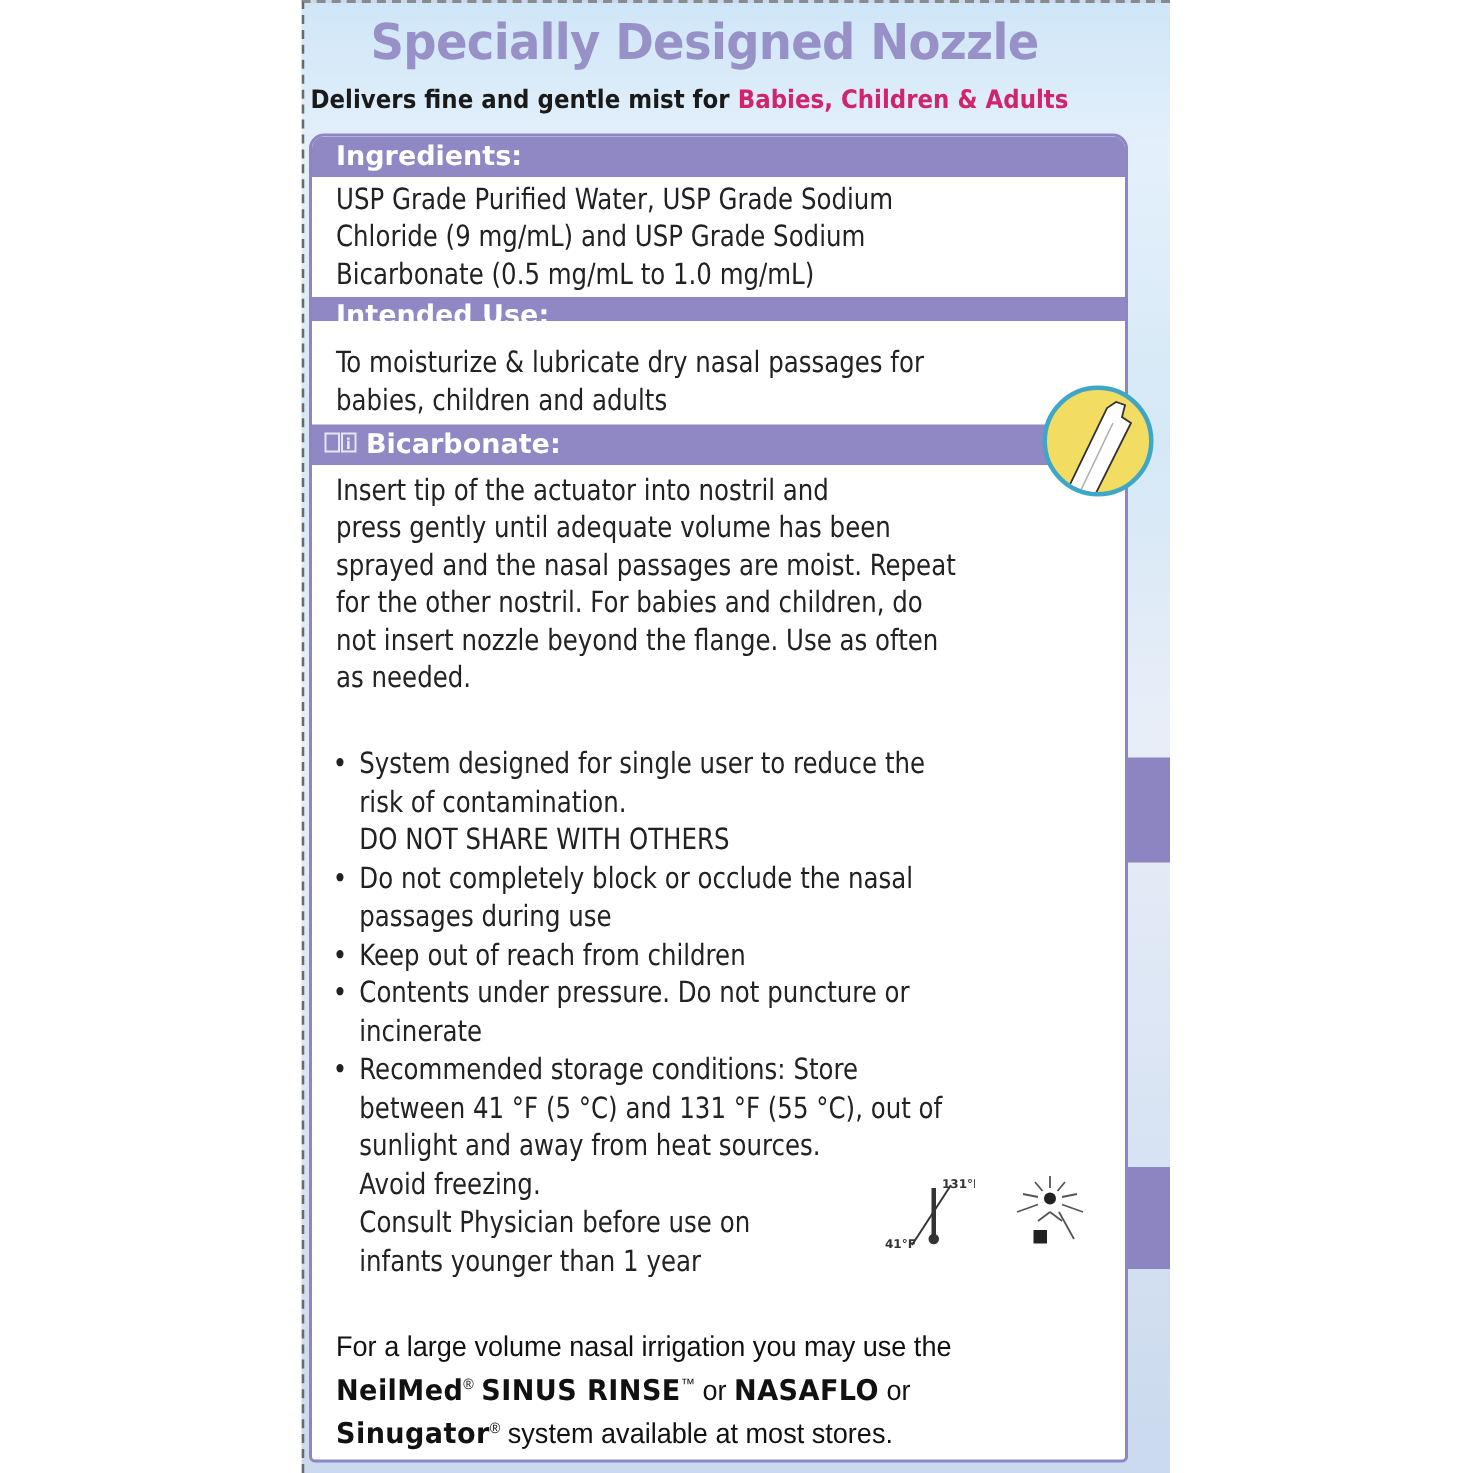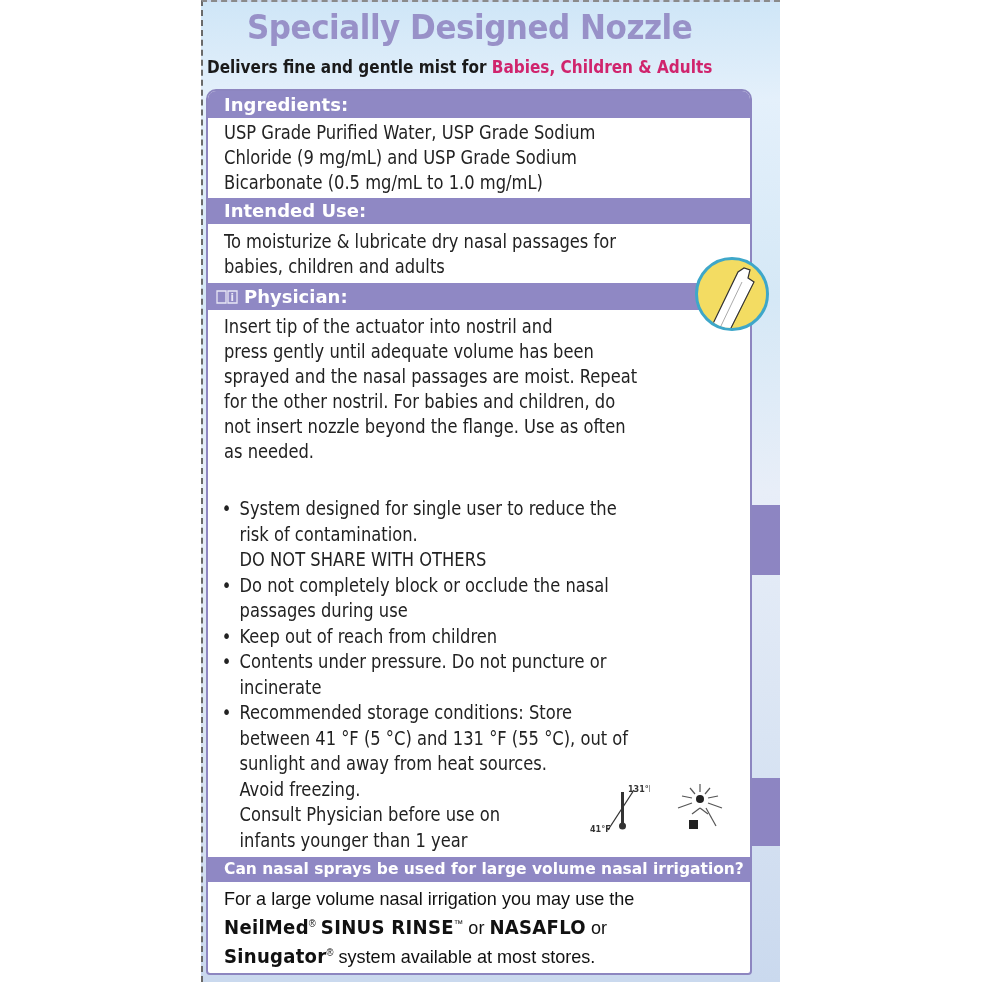--- a/index.html
+++ b/index.html
@@ -35,33 +35,33 @@
 
 <div class="card">
 
   <div class="hdr" style="top:0;height:27px;line-height:27px;"><span>Ingredients:</span></div>
   <div class="body-text" style="top:29px;">
     <div>USP Grade Purified Water, USP Grade Sodium</div>
     <div>Chloride (9 mg/mL) and USP Grade Sodium</div>
     <div>Bicarbonate (0.5 mg/mL to 1.0 mg/mL)</div>
   </div>
 
-  <div class="hdr" style="top:107px;height:26px;line-height:26px;"><span>Intended Use:</span></div>
+  <div class="hdr" style="top:107px;height:16px;line-height:26px;"><span>Intended Use:</span></div>
   <div class="body-text" style="top:138px;">
     <div>To moisturize &amp; lubricate dry nasal passages for</div>
     <div>babies, children and adults</div>
   </div>
 
   <div class="hdr" style="top:192px;height:27px;line-height:27px;padding-left:8px;">
     <span style="display:inline-block;vertical-align:middle;margin-right:6px;">
       <svg width="22" height="16" viewBox="0 0 22 16">
           <path d="M1 2 L10 2 L10 14 L1 14 Z M12 2 L21 2 L21 14 L12 14 Z" fill="none" stroke="#e8e6f5" stroke-width="1.3"></path>
           <text x="14.5" y="12" font-size="10" fill="#e8e6f5" font-family="DejaVu Sans, sans-serif">i</text>
         </svg>
-    </span><span>Physician:</span>
+    </span><span>Bicarbonate:</span>
   </div>
   <div class="body-text" style="top:223px;">
     <div>Insert tip of the actuator into nostril and</div>
     <div>press gently until adequate volume has been</div>
     <div>sprayed and the nasal passages are moist. Repeat</div>
     <div>for the other nostril. For babies and children, do</div>
     <div>not insert nozzle beyond the flange. Use as often</div>
     <div>as needed.</div>
   </div>
 
@@ -85,21 +85,20 @@
     <div class="bullet">
       <div>Recommended storage conditions: Store</div>
       <div>between 41 °F (5 °C) and 131 °F (55 °C), out of</div>
       <div>sunlight and away from heat sources.</div>
       <div>Avoid freezing.</div>
       <div>Consult Physician before use on</div>
       <div>infants younger than 1 year</div>
     </div>
   </div>
 
-  <div class="hdr" style="top:766px;height:25px;line-height:25px;font-size:15.5px;padding-left:16px;"><span>Can nasal sprays be used for large volume nasal irrigation?</span></div>
   <div class="final">
     <div>For a large volume nasal irrigation you may use the</div>
     <div><b>NeilMed</b><sup>®</sup> <b>SINUS RINSE</b><sup>™</sup><span> or </span><b>NASAFLO</b><span> or</span></div>
     <div><b>Sinugator</b><sup>®</sup><span> system available at most stores.</span></div>
   </div>
 </div>
 
 <div class="nozzle">
   <svg width="68" height="68" viewBox="0 0 68 68">
     <path d="M10 74 L40 12 L46 8 L52 10 L50 18 L56 22 L30 74 Z" fill="#ffffff" stroke="#333" stroke-width="1.2"></path>

